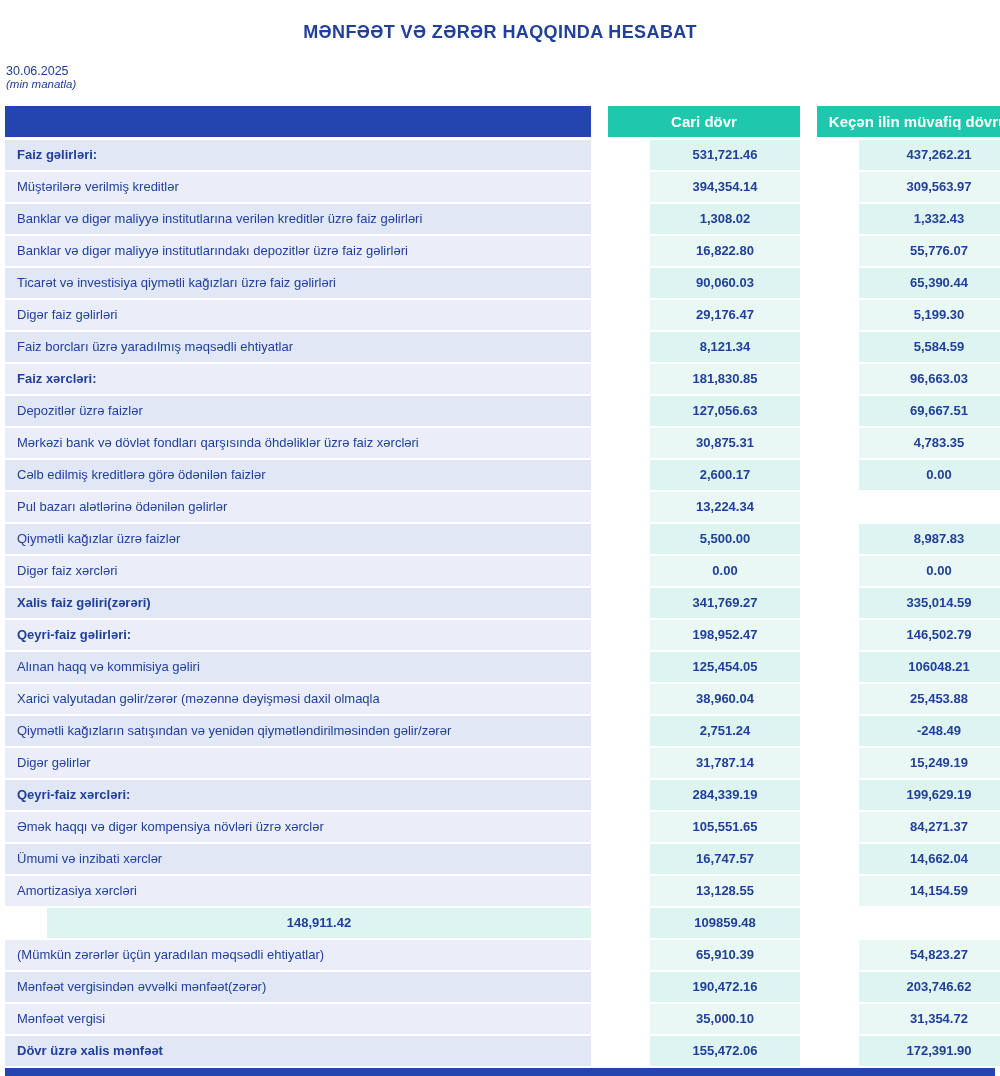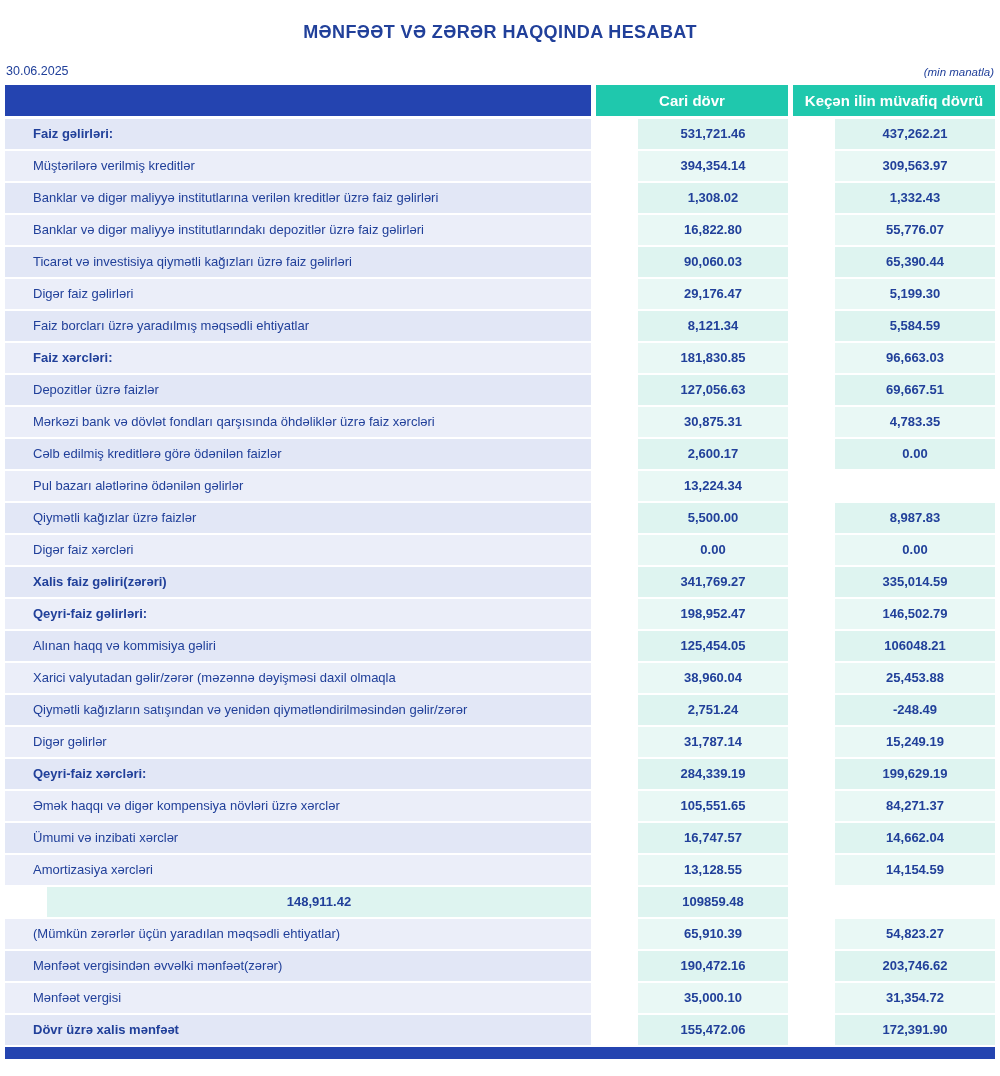--- a/index.html
+++ b/index.html
@@ -24,47 +24,48 @@
     text-align:center;
     font-size:18px;
     font-weight:bold;
     letter-spacing:0.4px;
     color:var(--text-blue);
     margin-bottom:21px;
   }
   .meta{
     display:flex;
     justify-content:space-between;
-    align-items:flex-end;
+    align-items:flex-start;
     padding:0 6px;
-    margin-bottom:7px;
+    margin-bottom:16px;
     font-size:12.5px;
+    flex-direction:column;
   }
   .meta .date{font-weight:normal;}
   .meta .unit{font-style:italic;font-size:11.5px;}
   .table{
     margin:0 5px;
     width:990px;
   }
   .row{
     display:grid;
     grid-template-columns:586px 192px 202px;
-    column-gap:5px;
+    column-gap:17px;
     height:30px;
     margin-bottom:2px;
   }
   .row.header{height:31px;margin-bottom:3px;}
   .cell{
     display:flex;
     align-items:center;
     font-size:13px;
     line-height:1.05;
   }
   .cell.label{
-    padding-left:28px;
+    padding-left:12px;
     padding-right:8px;
     justify-content:flex-start;
     text-align:left;
   }
   .cell.val{
     justify-content:center;
     text-align:left;
     font-weight:bold;
     margin-left:42px;
   }

